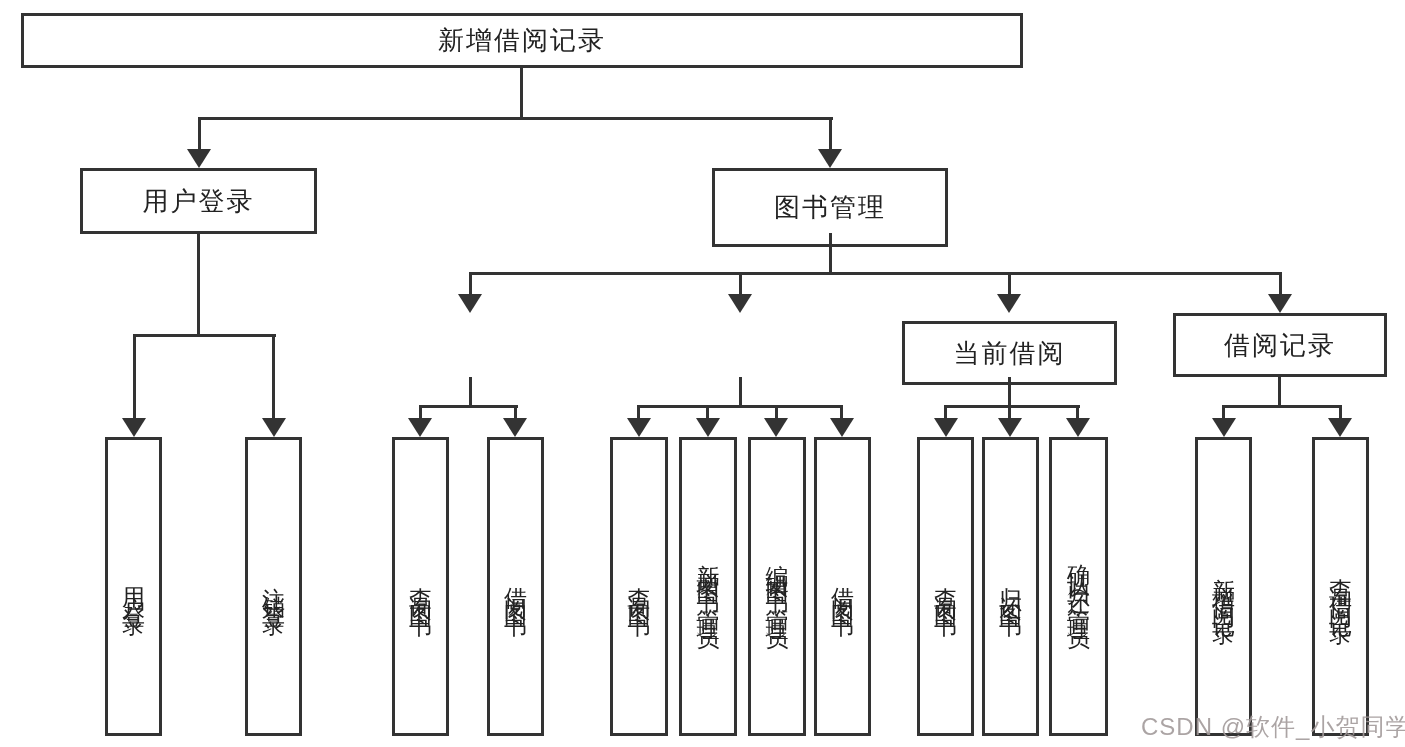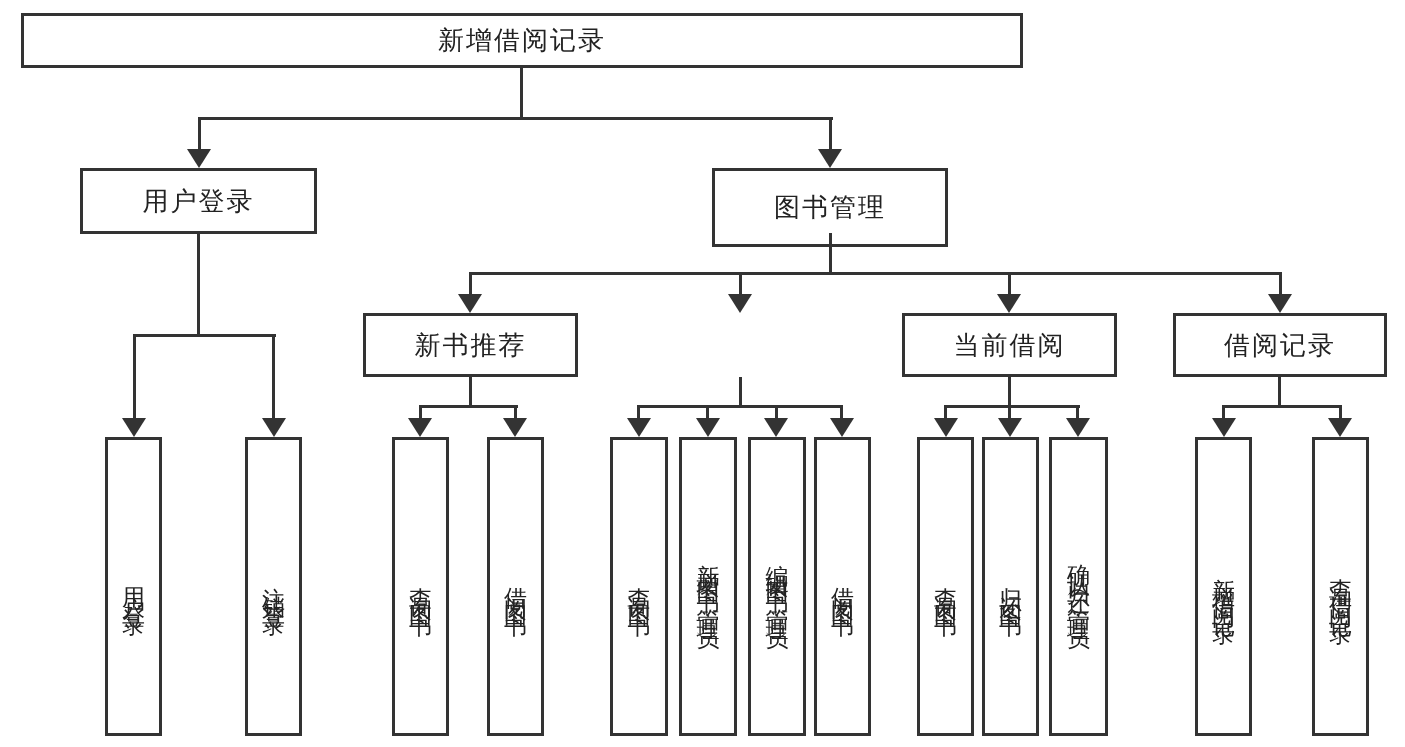--- a/index.html
+++ b/index.html
@@ -44,24 +44,21 @@
     <span>新增借阅记录</span>
   </div>
 
   <div class="node" style="left:80px;top:168px;width:237px;height:66px">
     <span>用户登录</span>
   </div>
   <div class="node" style="left:712px;top:168px;width:236px;height:79px">
     <span>图书管理</span>
   </div>
 
-  <div class="node" style="left:363px;top:313px;width:215px;height:64px">
-    <span>新书推荐</span>
-  </div>
-  <div class="node" style="left:902px;top:313px;width:215px;height:64px">
+  <div class="node" style="left:902px;top:321px;width:215px;height:64px">
     <span>当前借阅</span>
   </div>
   <div class="node" style="left:1173px;top:313px;width:214px;height:64px">
     <span>借阅记录</span>
   </div>
 
   <div class="vnode" style="left:105px;top:437px;width:57px;height:299px">
     <span>用户登录</span>
   </div>
   <div class="vnode" style="left:245px;top:437px;width:57px;height:299px">
@@ -157,14 +154,15 @@
   <div class="arrow" style="left:998px;top:418px"></div>
   <div class="arrow" style="left:1066px;top:418px"></div>
 
   <div class="line" style="left:1278px;top:377px;width:3px;height:30px"></div>
   <div class="line" style="left:1222px;top:405px;width:120px;height:3px"></div>
   <div class="line" style="left:1222px;top:405px;width:3px;height:15px"></div>
   <div class="line" style="left:1339px;top:405px;width:3px;height:15px"></div>
   <div class="arrow" style="left:1212px;top:418px"></div>
   <div class="arrow" style="left:1328px;top:418px"></div>
 
+  <div class="watermark">CSDN @软件_小贺同学</div>
 
 </div>
 
 </body></html>

